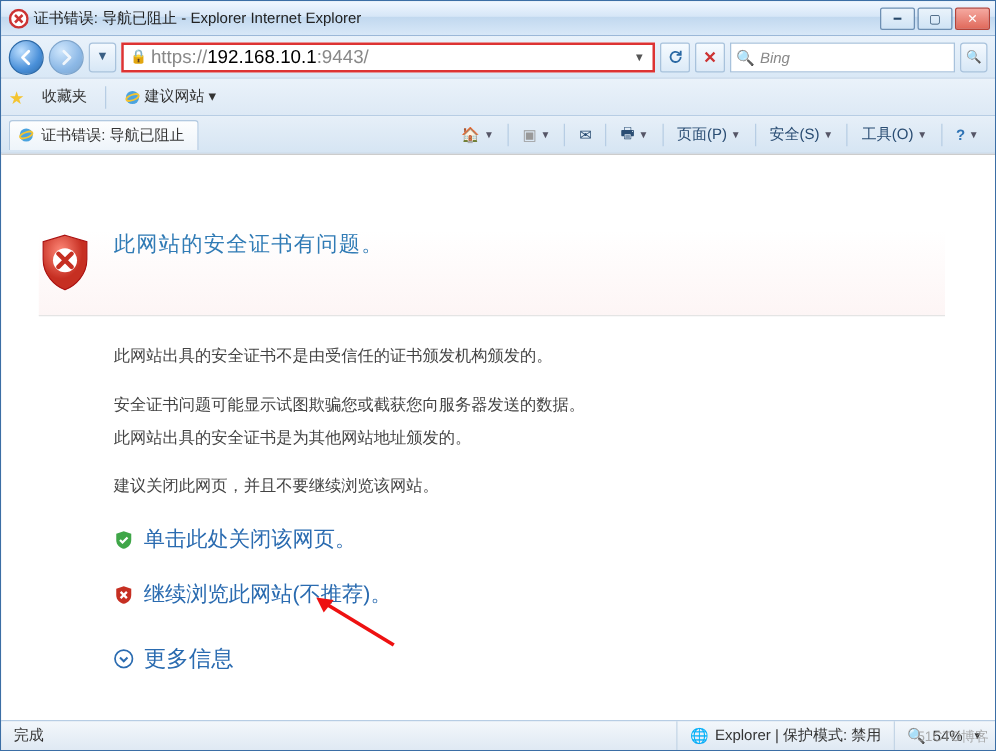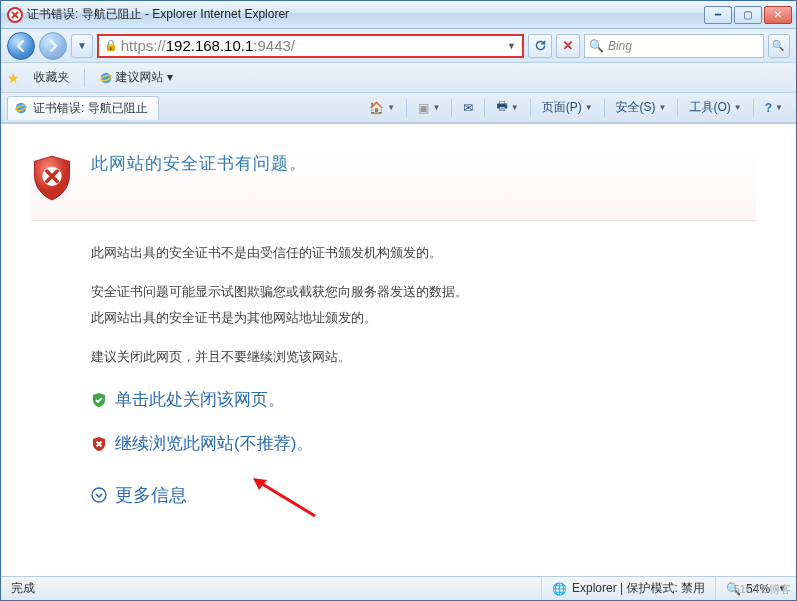--- a/index.html
+++ b/index.html
@@ -35,21 +35,21 @@
 .ie-mini { width:14px; height:14px; }
 
 .tabrow { height:30px; background:linear-gradient(#e6eff8,#d6e5f3); border-bottom:1px solid #b7cde4; display:flex; align-items:center; justify-content:space-between; padding:0 6px;}
 .tab { height:24px; background:linear-gradient(#fdfefe,#eef4fa); border:1px solid #b2c9e0; border-bottom:none; border-radius:3px 3px 0 0; display:flex; align-items:center; padding:0 10px 0 6px; gap:5px; font-size:12px; color:#333; }
 .toolbar-right { display:flex; align-items:center; gap:2px; }
 .tbtn { height:22px; padding:0 6px; display:flex; align-items:center; gap:3px; color:#2a4d73; border:1px solid transparent; border-radius:2px; }
 .tbtn .dd { font-size:8px; color:#556;}
 .vsep { width:1px; height:18px; background:#b7cde4; margin:0 2px;}
 
 .content { flex:1; background:#fff; overflow:auto; position:relative; border-top:1px solid #ccc;}
-.content-inner { padding: 28px 40px 20px 30px; }
+.content-inner { padding: 28px 40px 20px 30px; margin-top: 32px; }
 .hdrblock { display:flex; align-items:flex-start; gap:18px; border-bottom:1px solid #e4e4e4; padding-bottom:18px; background:linear-gradient(#fff,#fdf5f5);}
 .shield { width:42px; height:48px; flex-shrink:0; margin-top:2px;}
 h1.cert-title { font-size:17px; font-weight:normal; color:#307bb5; letter-spacing:1px;}
 .bodytxt { margin-left:60px; margin-top:20px; color:#444; font-size:13px; line-height:1.9; }
 .bodytxt p { margin-bottom:14px;font-family:Liberation Serif, serif; }
 .linkrow { display:flex; align-items:center; gap:8px; margin:12px 0; }
 .linkrow a { color:#2a6bb0; text-decoration:none; cursor:pointer; font-size:17px;}
 .small-icon { width:16px; height:16px; flex-shrink:0;}
 .moreinfo { display:flex; align-items:center; gap:8px; margin-top:18px; color:#2a6bb0; font-size:18px;}
 .arrow-annot { position:absolute; left:248px; top:350px; pointer-events:none;}

